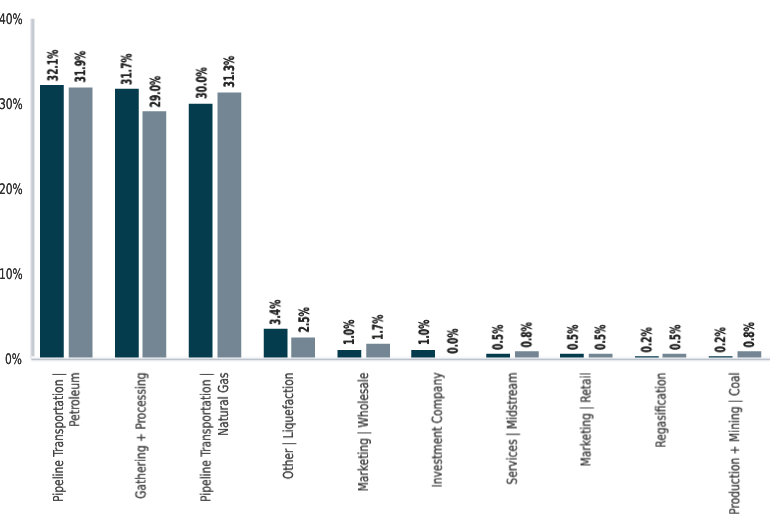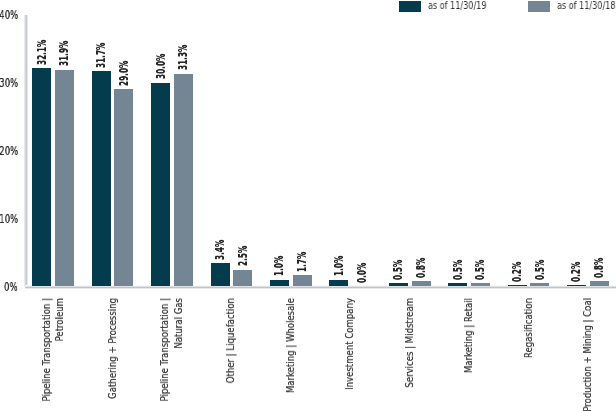--- a/index.html
+++ b/index.html
@@ -95,21 +95,13 @@
   <div class="catlabel" style="left:106.57px;top:298.4px">Gathering + Processing</div>
   <div class="catlabel" style="left:159.44px;top:298.4px">Pipeline Transportation |</div>
   <div class="catlabel" style="left:172.54px;top:298.4px">Natural Gas</div>
   <div class="catlabel" style="left:225.41px;top:298.4px">Other | Liquefaction</div>
   <div class="catlabel" style="left:284.83px;top:298.4px">Marketing | Wholesale</div>
   <div class="catlabel" style="left:344.25px;top:298.4px">Investment Company</div>
   <div class="catlabel" style="left:403.67px;top:298.4px">Services | Midstream</div>
   <div class="catlabel" style="left:463.09px;top:298.4px">Marketing | Retail</div>
   <div class="catlabel" style="left:522.51px;top:298.4px">Regasification</div>
   <div class="catlabel" style="left:581.93px;top:298.4px">Production + Mining | Coal</div>
-  <div class="legend-item" style="left:399px;width:87px">
-    <span class="legend-swatch" style="left:0px;background:#043c4d"></span>
-    <span class="legend-label" style="left:29px">as of 11/30/19</span>
-  </div>
-  <div class="legend-item" style="left:528px;width:88px">
-    <span class="legend-swatch" style="left:0px;background:#748694"></span>
-    <span class="legend-label" style="left:29px">as of 11/30/18</span>
-  </div>
 </div>
 
 </body></html>

